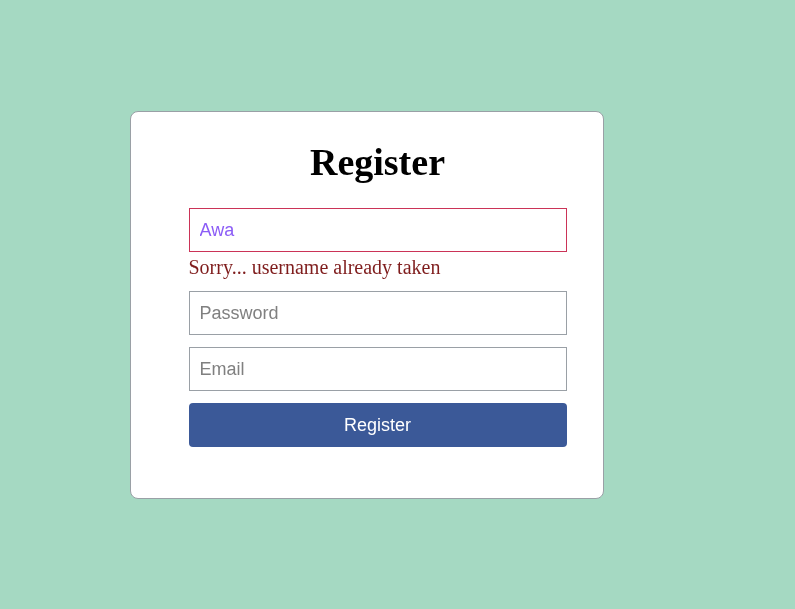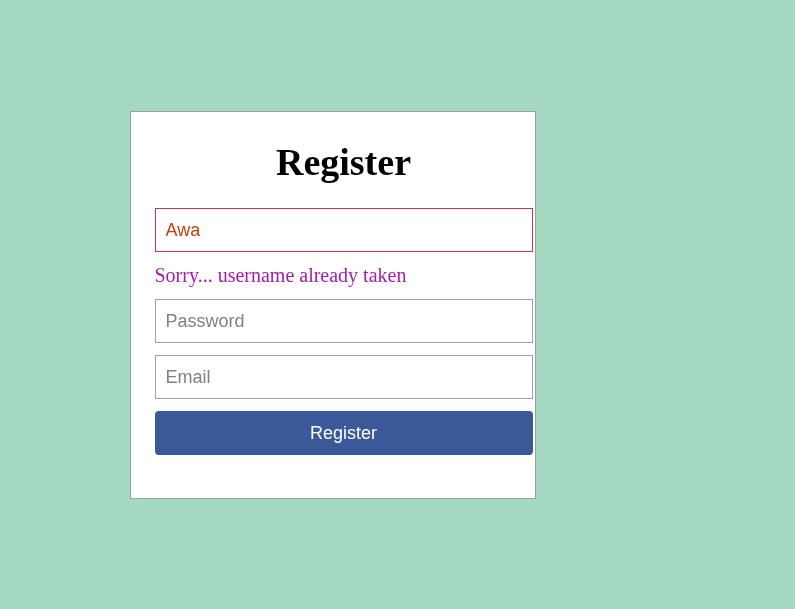--- a/index.html
+++ b/index.html
@@ -7,25 +7,25 @@
       width: 795px;
       height: 609px;
       background: #a5d9c2;
       font-family: Arial, Helvetica, sans-serif;
       position: relative;
     }
     .card {
       position: absolute;
       left: 130px;
       top: 111px;
-      width: 406px;
+      width: 474px;
       height: 388px;
       background: #ffffff;
       border: 1px solid #9aa0a6;
-      border-radius: 0;
+      border-radius: 8px;
       display: flex;
       flex-direction: column;
       align-items: center;
       padding-left: 21px;
     }
     .title {
       font-size: 38px;
       font-weight: bold;
       color: #000000;
       font-family: "Times New Roman", Georgia, serif;
@@ -39,30 +39,30 @@
     }
     .field {
       width: 100%;
       height: 44px;
       border: 1px solid #9aa0a6;
       background: #ffffff;
       font-size: 18px;
       padding: 0 10px;
       outline: none;
       font-family: Arial, Helvetica, sans-serif;
-      color: #c2410c;
+      color: #8b5cf6;
     }
     .field::placeholder { color: #808080; }
     .field-error { border-color: #cb3357; }
     .group { margin-bottom: 12px; }
     .error-msg {
-      color: #a21caf;
+      color: #7f1d1d;
       font-size: 20px;
       font-family: "Times New Roman", Georgia, serif;
-      margin-top: 12px;
+      margin-top: 4px;
     }
     .submit-btn {
       width: 100%;
       height: 44px;
       background: #3b5998;
       color: #ffffff;
       border: none;
       border-radius: 4px;
       font-size: 18px;
       cursor: pointer;

